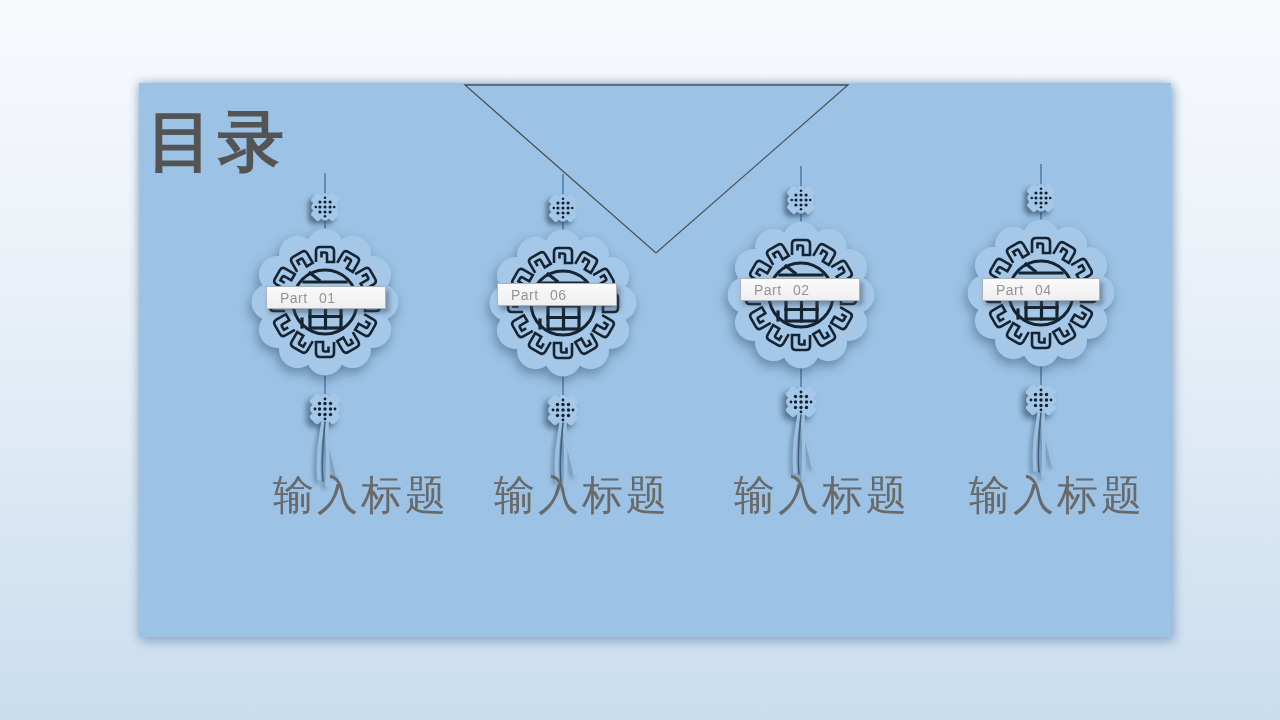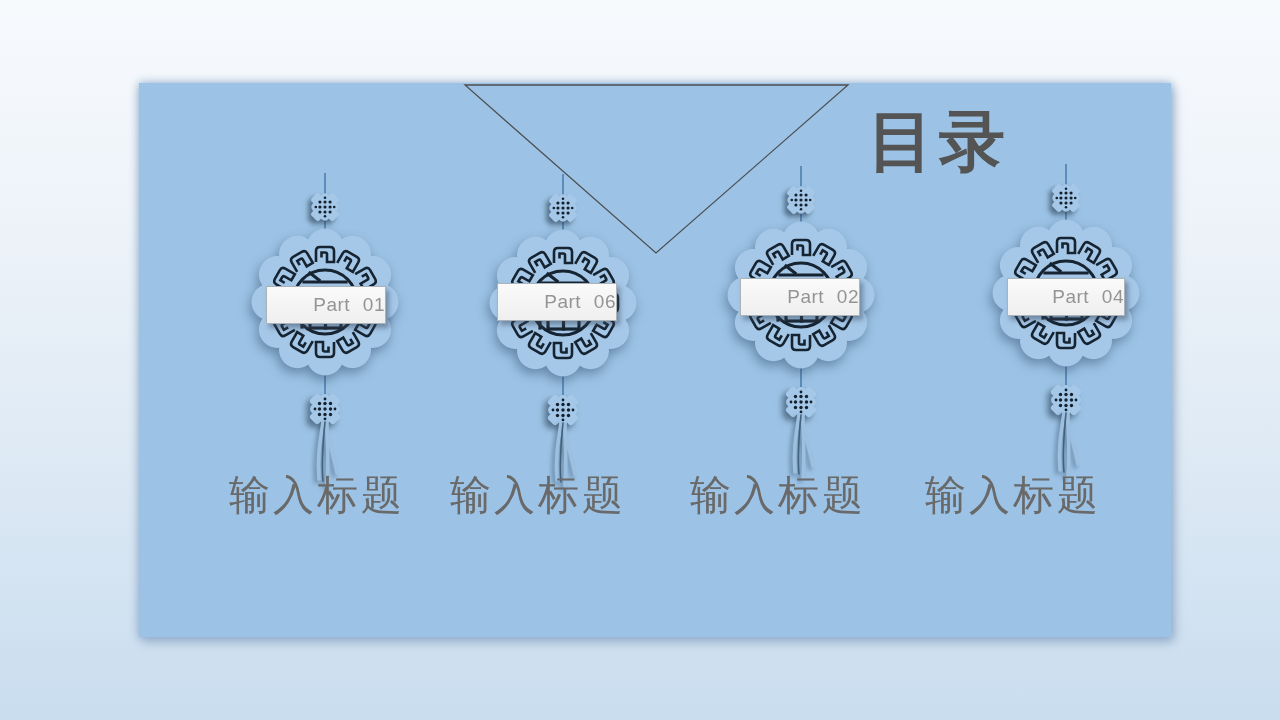--- a/index.html
+++ b/index.html
@@ -15,22 +15,22 @@
   .slide {
     position:absolute; left:139px; top:83px; width:1032px; height:554px;
     background:#9cc3e5;
     box-shadow: 0 0 9px rgba(140,170,205,0.95), 3px 5px 10px rgba(90,120,155,0.40);
   }
 
   .triangle-svg { position:absolute; left:0; top:0; width:1032px; height:554px; pointer-events:none; }
   .triangle-svg polygon { fill:none; stroke:#4c4f52; stroke-width:1.3; }
 
   .slide-title {
-    position:absolute; top:24px; left:15px; width:856px;
-    text-align:right; font-size:66px; line-height:1.05; font-weight:700;
+    position:absolute; top:24px; left:8px; width:856px;
+    text-align:left; font-size:66px; line-height:1.05; font-weight:700;
     color:#545454; letter-spacing:5px;
   }
 
   
   .col { position:absolute; width:170px; height:340px; }
   .orn { position:absolute; left:0; top:0; width:170px; height:340px; overflow:visible; }
 
   .string { stroke:#5e8cba; stroke-width:2; }
   .kbody  { fill:#a6c8e8; }
   .kdot   { fill:#14212e; }
@@ -41,33 +41,33 @@
   .motif-use { stroke:#162330; fill:none; stroke-width:2.6; }
   .innercircle { fill:none; stroke:#162330; stroke-width:3; }
   .fu path, .fu line { stroke-width:3.2; stroke-linecap:square; }
   .fu rect { stroke-width:3.2; }
   .tassel-g { filter: drop-shadow(-3px 3px 2px rgba(30,55,80,0.4)); }
   .tstrand { stroke:#9dbfe0; stroke-width:3.6; fill:none; stroke-linecap:round; }
   .tshade  { stroke:#44617c; stroke-width:1.6; fill:none; stroke-linecap:round; }
 
   
   .partbox {
-    position:absolute; height:38px;
+    position:absolute; height:23px;
     background: linear-gradient(180deg,#fafafa,#efefef);
     border:1px solid #aab2ba;
     box-shadow: 3px 4px 5px rgba(55,75,100,0.50);
     display:flex; align-items:center;
     padding-left:13px;
-    font-size:19px; color:#949494; letter-spacing:0.5px; word-spacing:7px;justify-content:flex-end;
+    font-size:14px; color:#949494; letter-spacing:0.5px; word-spacing:7px;
   }
 
   
   .caption {
     position:absolute; width:220px; top:385px;
-    text-align:left; font-size:41px; font-weight:500;
+    text-align:right; font-size:41px; font-weight:500;
     color:#696969; letter-spacing:3px; white-space:nowrap;
   }
 </style>
 </head>
 <body>
 
 <div class="stage">
   <div class="slide">
 
     <svg width="0" height="0" style="position:absolute" aria-hidden="true">
@@ -208,21 +208,21 @@
 
     <div class="col" style="left:577px; top:79px">
       <svg class="orn" viewBox="0 0 170 340">
           <use href="#pendant"></use>
         </svg>
       <div class="partbox" style="left:24px; top:116px; width:120px">
         <span>Part 02</span>
       </div>
     </div>
 
-    <div class="col" style="left:842px; top:77px">
+    <div class="col" style="left:817px; top:77px">
       <svg class="orn" viewBox="0 0 170 340">
           <use href="#pendant"></use>
         </svg>
       <div class="partbox" style="left:26px; top:118px; width:118px">
         <span>Part 04</span>
       </div>
     </div>
 
     <div class="caption" style="left:90px">输入标题</div>
     <div class="caption" style="left:311px">输入标题</div>

